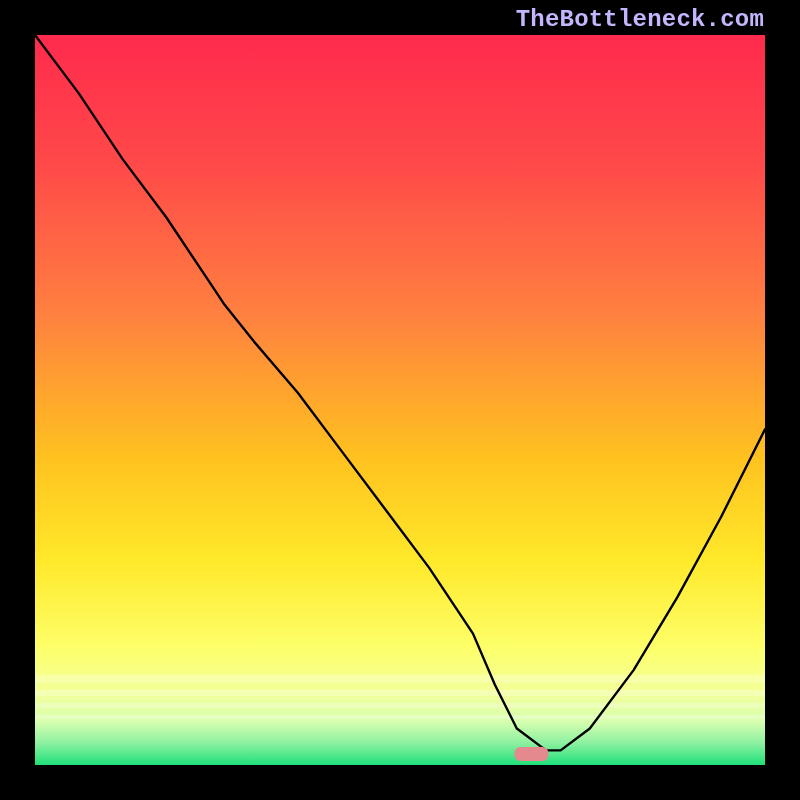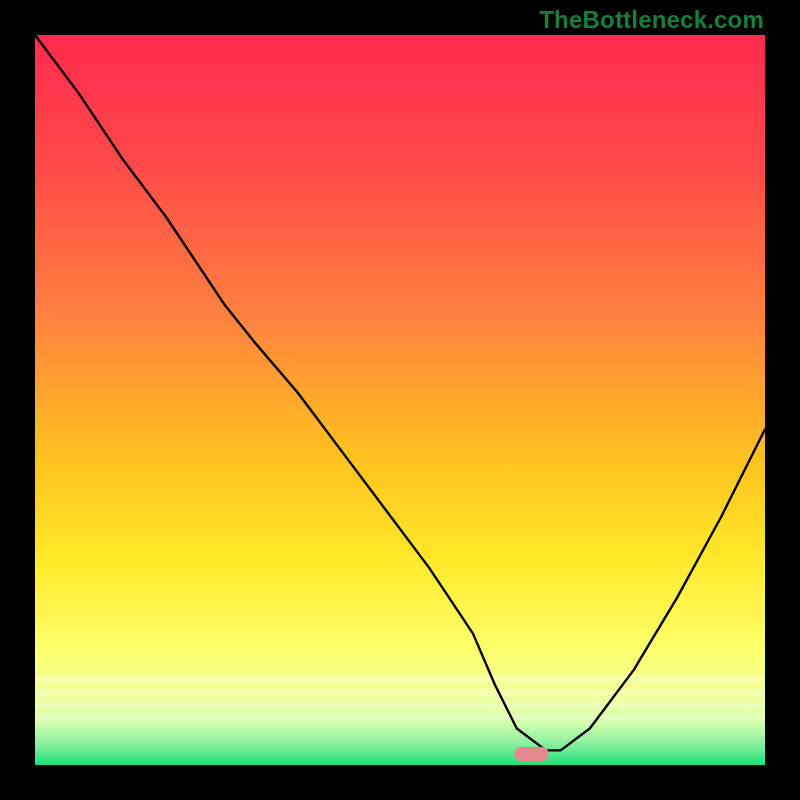--- a/index.html
+++ b/index.html
@@ -23,24 +23,25 @@
     position: absolute;
     left: 35px;
     top: 35px;
     width: 730px;
     height: 730px;
   }
   .watermark {
     position: absolute;
     top: 6px;
     right: 36px;
-    color: #15803d;
+    color: #c4b5fd;
     font-size: 24px;
     font-weight: 600;
     letter-spacing: 0.2px;
+    font-family: Liberation Mono, monospace;
   }
 </style>
 </head>
 <body>
 
 <div class="frame">
 
   <div class="watermark">TheBottleneck.com</div>
 
   <svg class="plot-area" viewBox="0 0 730 730" preserveAspectRatio="none">

